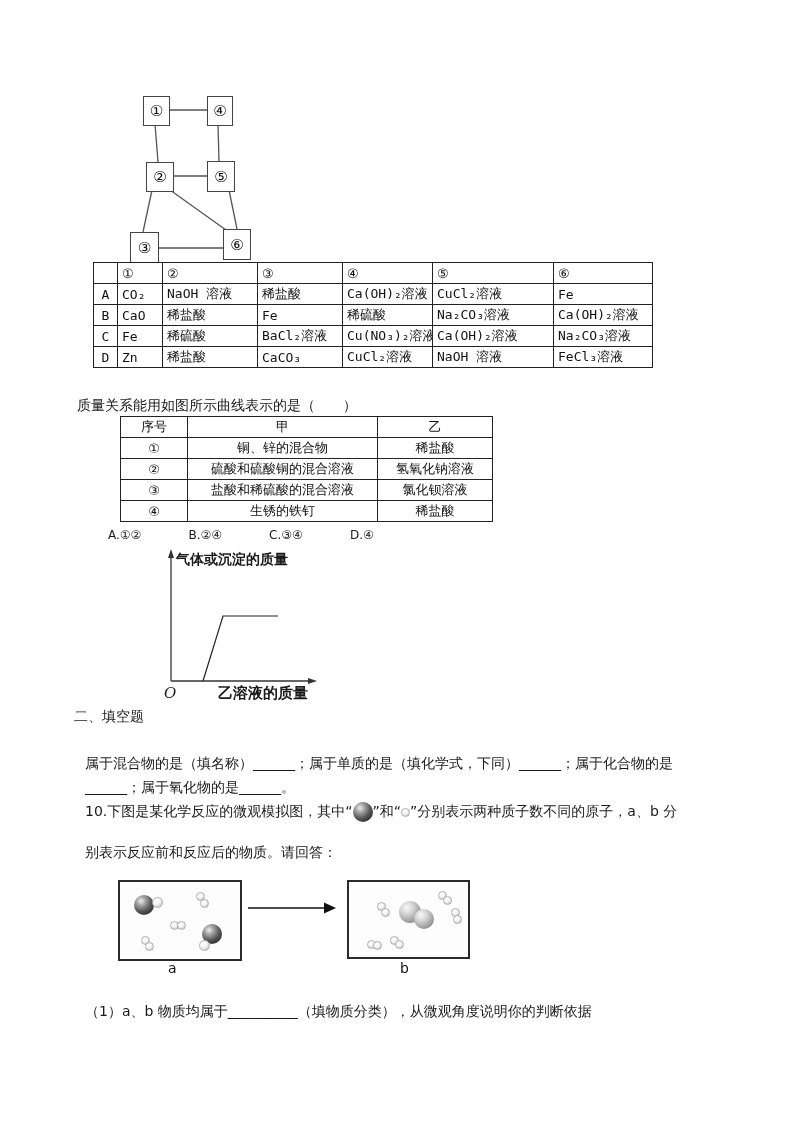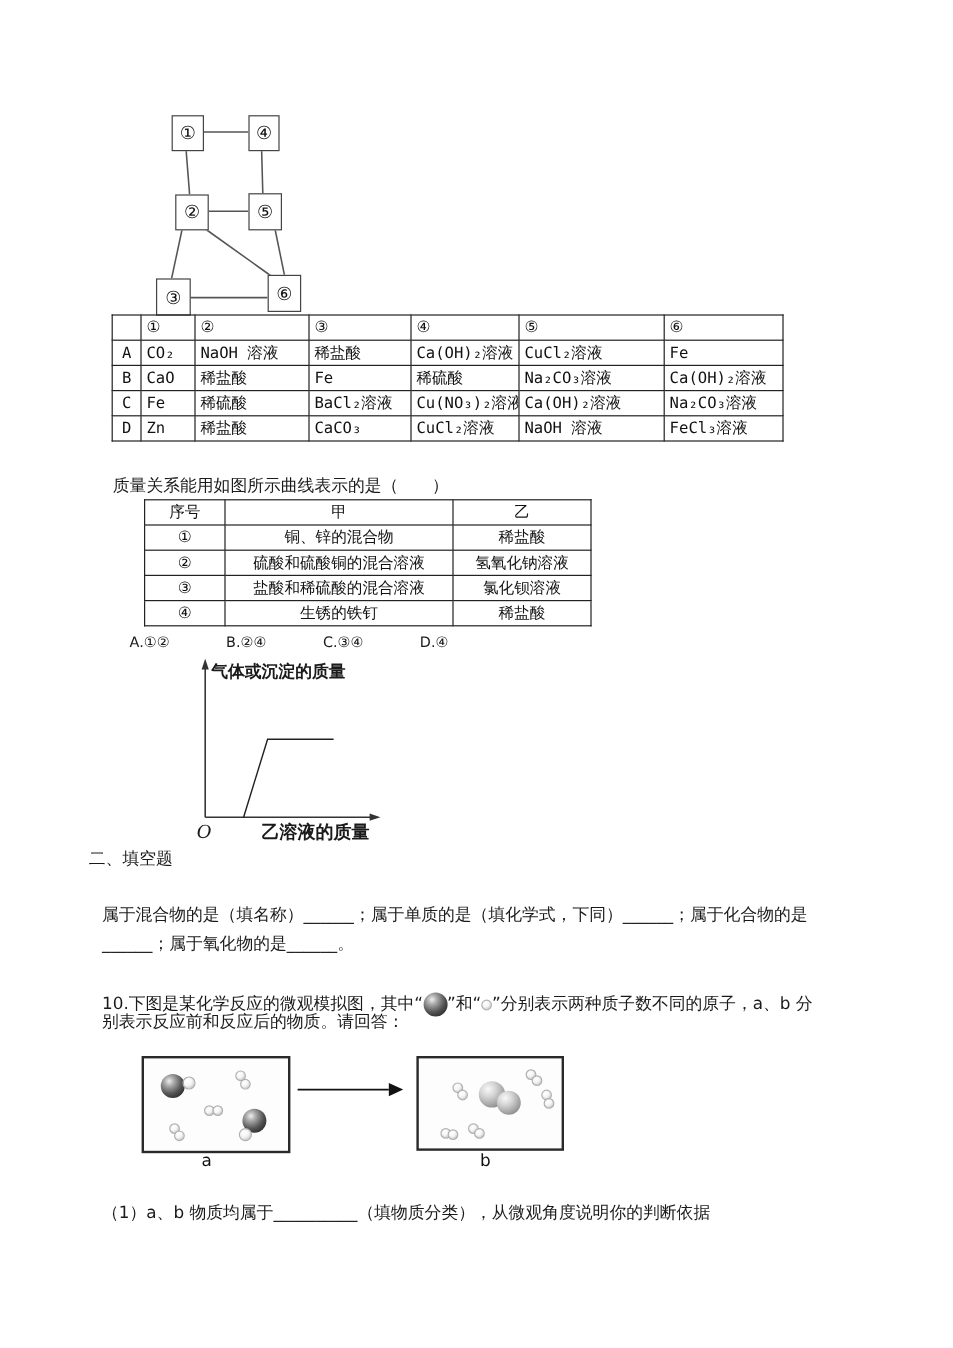--- a/index.html
+++ b/index.html
@@ -133,21 +133,21 @@
       <td>Zn</td>
       <td>稀盐酸</td>
       <td>CaCO₃</td>
       <td>CuCl₂溶液</td>
       <td>NaOH 溶液</td>
       <td>FeCl₃溶液</td>
     </tr>
   </tbody>
     </table>
 
-  <div class="abs textline" style="left:94px; top:394px;">质量关系能用如图所示曲线表示的是（　　）</div>
+  <div class="abs textline" style="left:77px; top:394px;">质量关系能用如图所示曲线表示的是（　　）</div>
 
   <table class="t2 abs" style="left:120px; top:416px; width:372px;">
     <colgroup>
         <col style="width:67px">
         <col style="width:190px">
         <col style="width:115px">
       </colgroup>
     <tbody>
         <tr>
       <td>序号</td>
@@ -195,21 +195,21 @@
   </svg>
   <div class="abs" style="left:176px; top:551px; font-size:14px; font-weight:600;">气体或沉淀的质量</div>
   <div class="abs" style="left:164px; top:684px; font-size:15px; font-style:italic; font-family:'DejaVu Serif',serif;">O</div>
   <div class="abs" style="left:218px; top:684px; font-size:15px; font-weight:600;text-align:center;">乙溶液的质量</div>
 
   <div class="abs textline" style="left:74px; top:705px;">二、填空题</div>
 
   <div class="abs textline" style="left:85px; top:776px;">______；属于氧化物的是______。</div>
   <div class="abs textline" style="left:85px; top:752px;">属于混合物的是（填名称）______；属于单质的是（填化学式，下同）______；属于化合物的是</div>
 
-  <div class="abs textline" style="left:85px; top:824px; line-height:26px;">
+  <div class="abs textline" style="left:85px; top:798px; line-height:26px;">
     <span>10.下图是某化学反应的微观模拟图，其中“</span><span class="inline-atom atom-dark" style="width:20px; height:20px;"></span><span>”和“</span><span class="inline-atom atom-light" style="width:9px; height:9px;"></span><span>”分别表示两种质子数不同的原子，a、b 分</span>
   </div>
   <div class="abs textline" style="left:85px; top:841px;">别表示反应前和反应后的物质。请回答：</div>
 
   <div class="molbox" style="left:118px; top:880px; width:120px; height:77px;">
     <div class="atom atom-dark" style="left:14px; top:13px; width:20px; height:20px;"></div>
     <div class="atom atom-light" style="left:32px; top:15px; width:11px; height:11px;"></div>
     <div class="atom atom-light" style="left:76px; top:10px; width:9px; height:9px;"></div>
     <div class="atom atom-light" style="left:80px; top:17px; width:9px; height:9px;"></div>
     <div class="atom atom-light" style="left:50px; top:39px; width:9px; height:9px;"></div>

